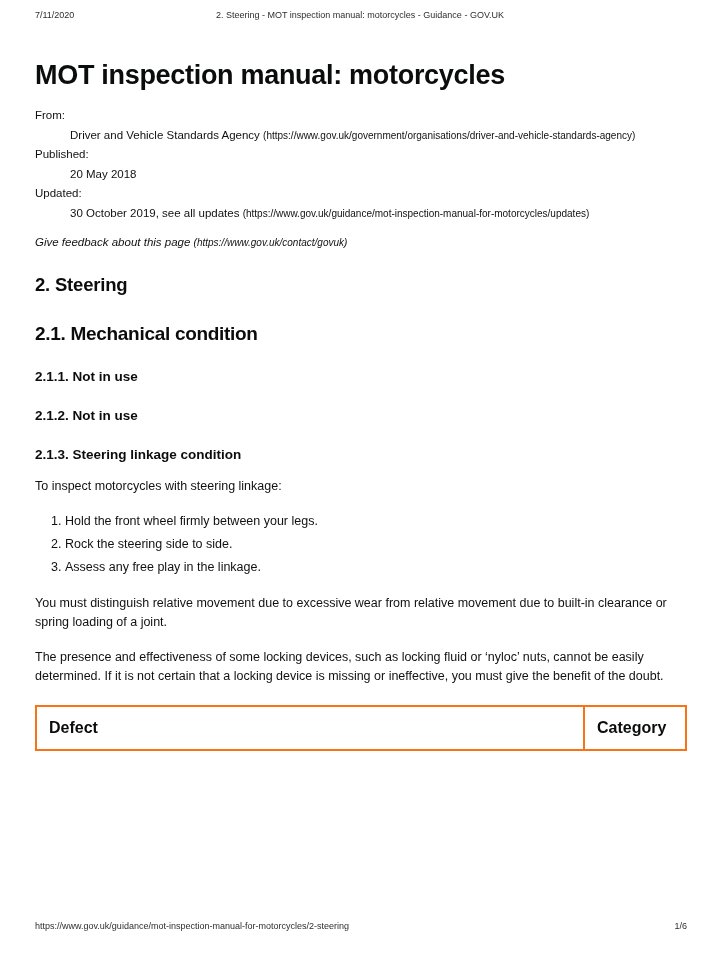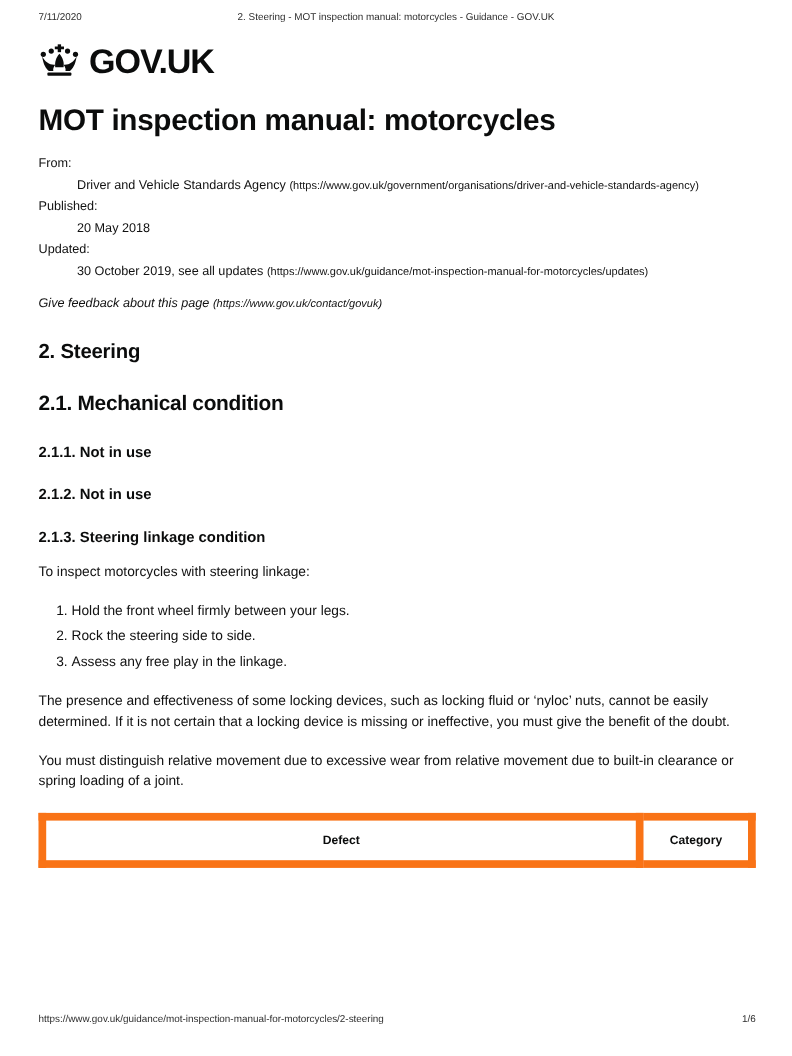--- a/index.html
+++ b/index.html
@@ -78,52 +78,38 @@
   ol.steps { margin: 13px 0 0 0; padding-left: 30px; list-style: decimal; }
   ol.steps li { font-size: 12.5px; line-height: 23px; color: #111; }
 
   
   table.defect-table {
     margin-top: 18px;
     width: 652px;
     border-collapse: collapse;
   }
   table.defect-table th {
-    border: 7px solid #f97316;
-    font-size: 11px; font-weight: 700; color: #0b0c0c;
-    text-align: center; padding: 12px 12px; height: 41px;
+    border: 2px solid #f97316;
+    font-size: 16px; font-weight: 700; color: #0b0c0c;
+    text-align: left; padding: 12px 12px; height: 41px;
     vertical-align: middle;
   }
   th.col-defect { width: 550px; }
   th.col-category { width: 102px; }
 </style>
 </head>
 <body>
 
 <div class="page">
 
   <div class="print-header-date">7/11/2020</div>
   <div class="print-header-title">2. Steering - MOT inspection manual: motorcycles - Guidance - GOV.UK</div>
 
   <div class="content">
 
-    <div class="logo-row">
-      <svg class="crown" viewBox="0 0 40 32" xmlns="http://www.w3.org/2000/svg">
-        <rect x="18.4" y="0" width="3.2" height="7.5"></rect>
-        <rect x="15.6" y="2.1" width="8.8" height="2.6"></rect>
-        <circle cx="4.6" cy="9.6" r="2.5"></circle>
-        <circle cx="12.2" cy="6.4" r="2.5"></circle>
-        <circle cx="27.8" cy="6.4" r="2.5"></circle>
-        <circle cx="35.4" cy="9.6" r="2.5"></circle>
-        <path d="M3.5 11.5 C6.5 17.5 11 20 16 19.5 C14.2 22 13.8 24 14.2 25.5 L25.8 25.5 C26.2 24 25.8 22 24 19.5 C29 20 33.5 17.5 36.5 11.5 C35.5 19.5 32.5 24 30 25.5 L10 25.5 C7.5 24 4.5 19.5 3.5 11.5 Z"></path>
-        <path d="M20 9 C16.5 13 15.5 17 16 22 L24 22 C24.5 17 23.5 13 20 9 Z"></path>
-        <rect x="8.5" y="27" width="23" height="3" rx="1"></rect>
-      </svg>
-      <span class="logo-text">GOV.UK</span>
-    </div>
 
 
     <h1 class="doc-title">MOT inspection manual: motorcycles</h1>
 
     <div class="meta">
       <div class="meta-label">From:</div>
       <div class="meta-value">
         <span>Driver and Vehicle Standards Agency</span>
         <span class="url">(https://www.gov.uk/government/organisations/driver-and-vehicle-standards-agency)</span>
       </div>
@@ -151,23 +137,23 @@
     <h4 class="subsub-h">2.1.3. Steering linkage condition</h4>
 
     <p class="body-p">To inspect motorcycles with steering linkage:</p>
 
     <ol class="steps">
       <li>Hold the front wheel firmly between your legs.</li>
       <li>Rock the steering side to side.</li>
       <li>Assess any free play in the linkage.</li>
     </ol>
 
+    <p class="body-p">You must distinguish relative movement due to excessive wear from relative movement due to built-in clearance or spring loading of a joint.</p>
+
     <p class="body-p">The presence and effectiveness of some locking devices, such as locking fluid or ‘nyloc’ nuts, cannot be easily determined. If it is not certain that a locking device is missing or ineffective, you must give the benefit of the doubt.</p>
-
-    <p class="body-p">You must distinguish relative movement due to excessive wear from relative movement due to built-in clearance or spring loading of a joint.</p>
 
     <table class="defect-table">
       <thead>
         <tr>
           <th class="col-defect">Defect</th>
           <th class="col-category">Category</th>
         </tr>
       </thead>
     </table>
 

